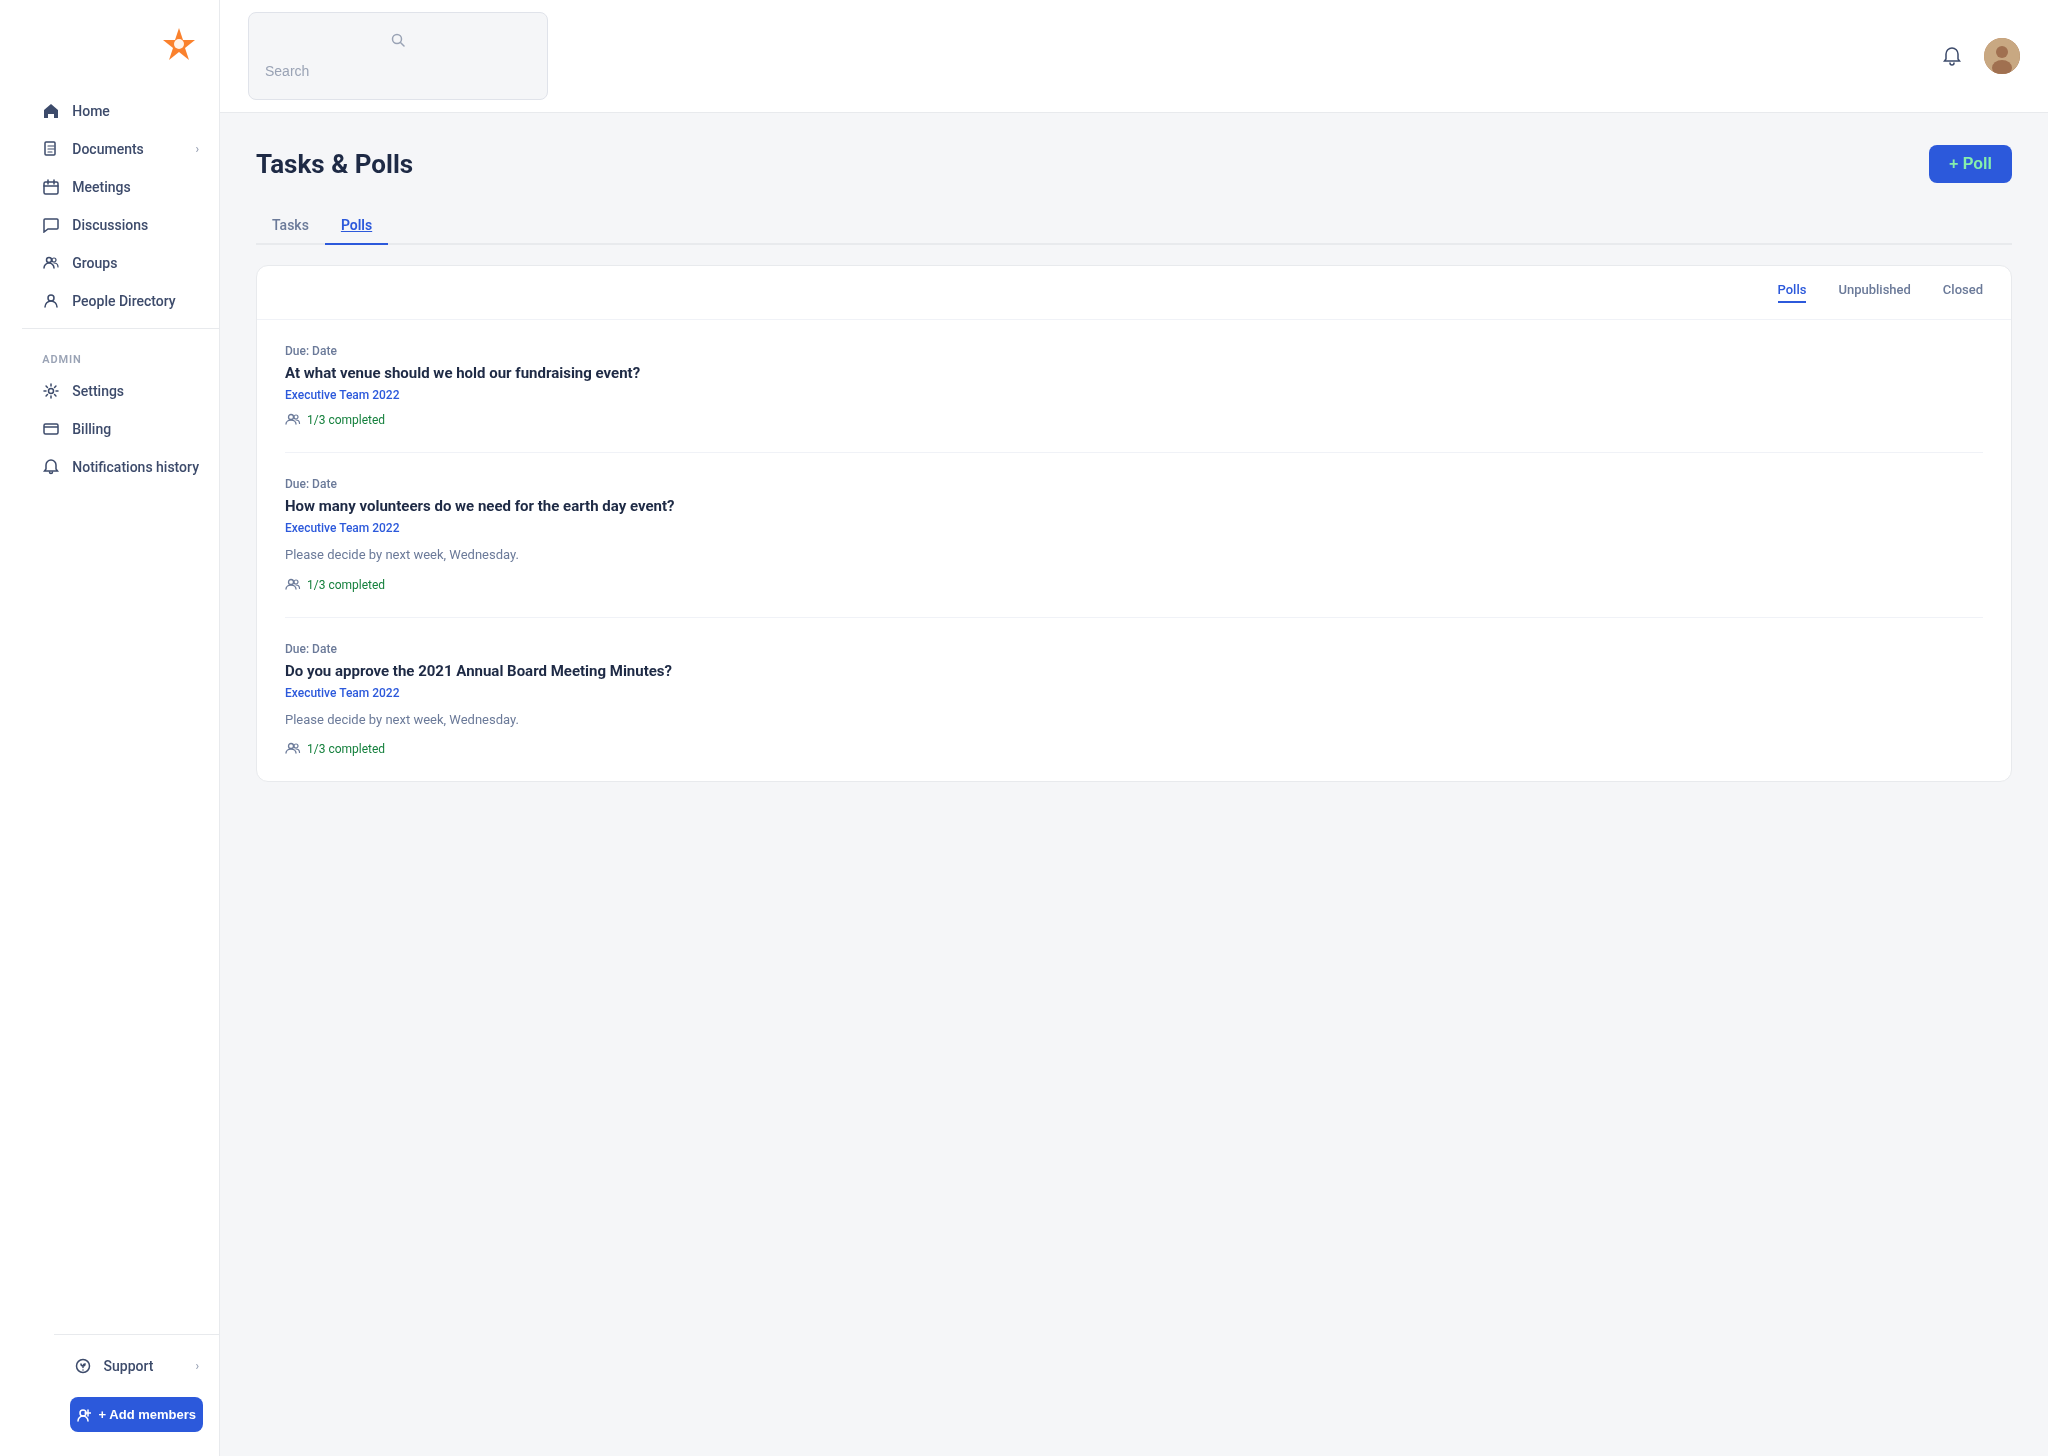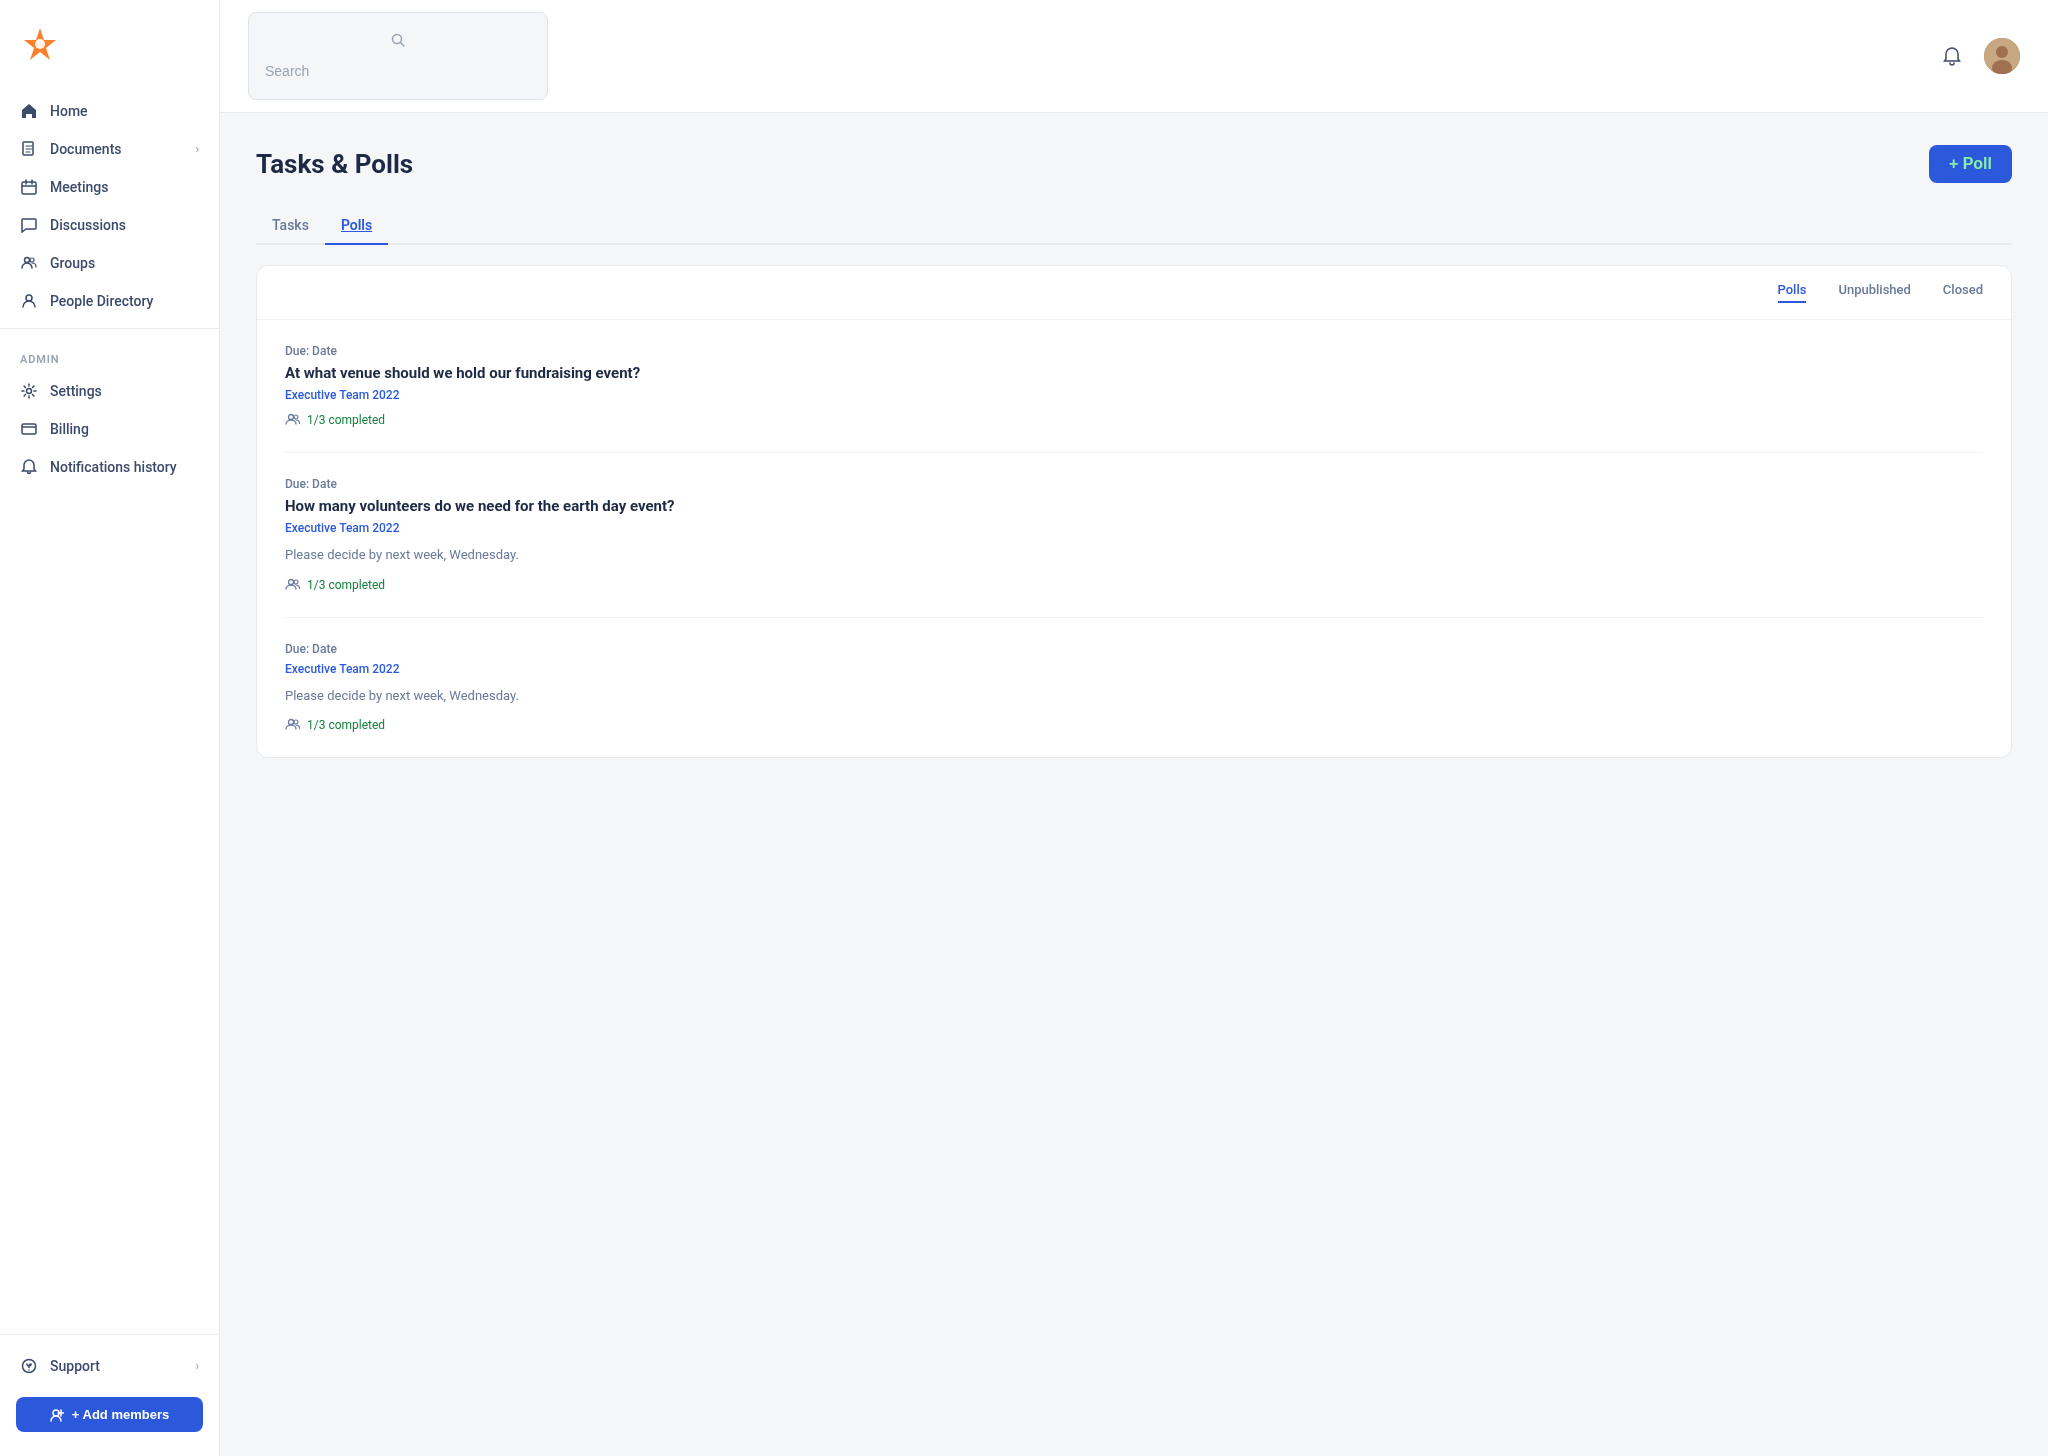--- a/index.html
+++ b/index.html
@@ -8,20 +8,21 @@
     
     .sidebar {
       width: 220px;
       min-width: 220px;
       background: #fff;
       border-right: 1px solid #e8eaed;
       display: flex;
       flex-direction: column;
       height: 100vh;
       position: relative;
+      align-items: flex-end;
     }
     .sidebar-logo {
       padding: 24px 20px 20px;
       display: flex;
       align-items: center;
     }
     .logo-icon {
       width: 40px;
       height: 40px;
     }
@@ -470,20 +471,21 @@
                 <path d="M1 11c0-2.21 2.24-4 5-4s5 1.79 5 4" stroke="#6b7a99" stroke-width="1.3" stroke-linecap="round" fill="none"></path>
                 <path d="M11 7c1.66 0 3.5 1.07 3.5 3.5" stroke="#6b7a99" stroke-width="1.2" stroke-linecap="round" fill="none"></path>
               </svg>
             </span>
             <span>1/3 completed</span>
           </div>
         </div>
 
         <div class="poll-item">
           <div class="poll-due">Due: Date</div>
+          <div class="poll-title">Do you approve the 2021 Annual Board Meeting Minutes?</div>
           <div class="poll-group">Executive Team 2022</div>
           <div class="poll-description">Please decide by next week, Wednesday.</div>
           <div class="poll-meta">
             <span class="poll-meta-icon">
               <svg width="16" height="12" viewBox="0 0 16 12" fill="none">
                 <circle cx="6" cy="4" r="2.5" stroke="#6b7a99" stroke-width="1.3" fill="none"></circle>
                 <circle cx="11" cy="4" r="2" stroke="#6b7a99" stroke-width="1.2" fill="none"></circle>
                 <path d="M1 11c0-2.21 2.24-4 5-4s5 1.79 5 4" stroke="#6b7a99" stroke-width="1.3" stroke-linecap="round" fill="none"></path>
                 <path d="M11 7c1.66 0 3.5 1.07 3.5 3.5" stroke="#6b7a99" stroke-width="1.2" stroke-linecap="round" fill="none"></path>
               </svg>

